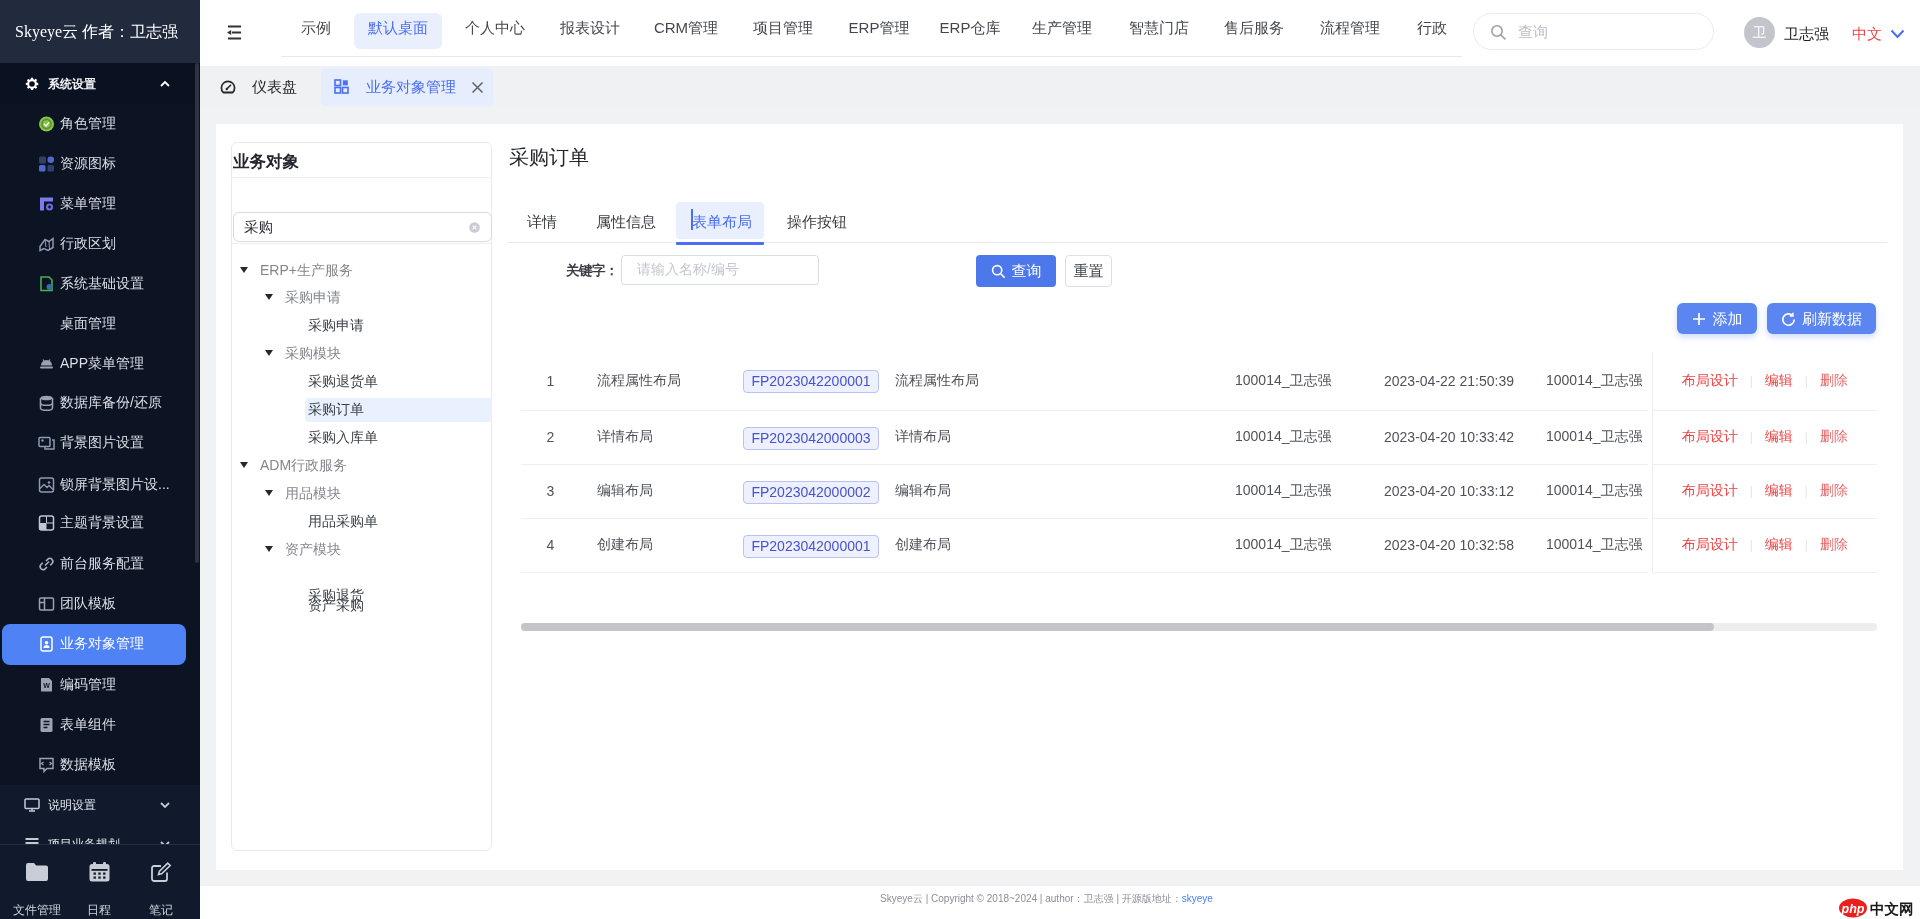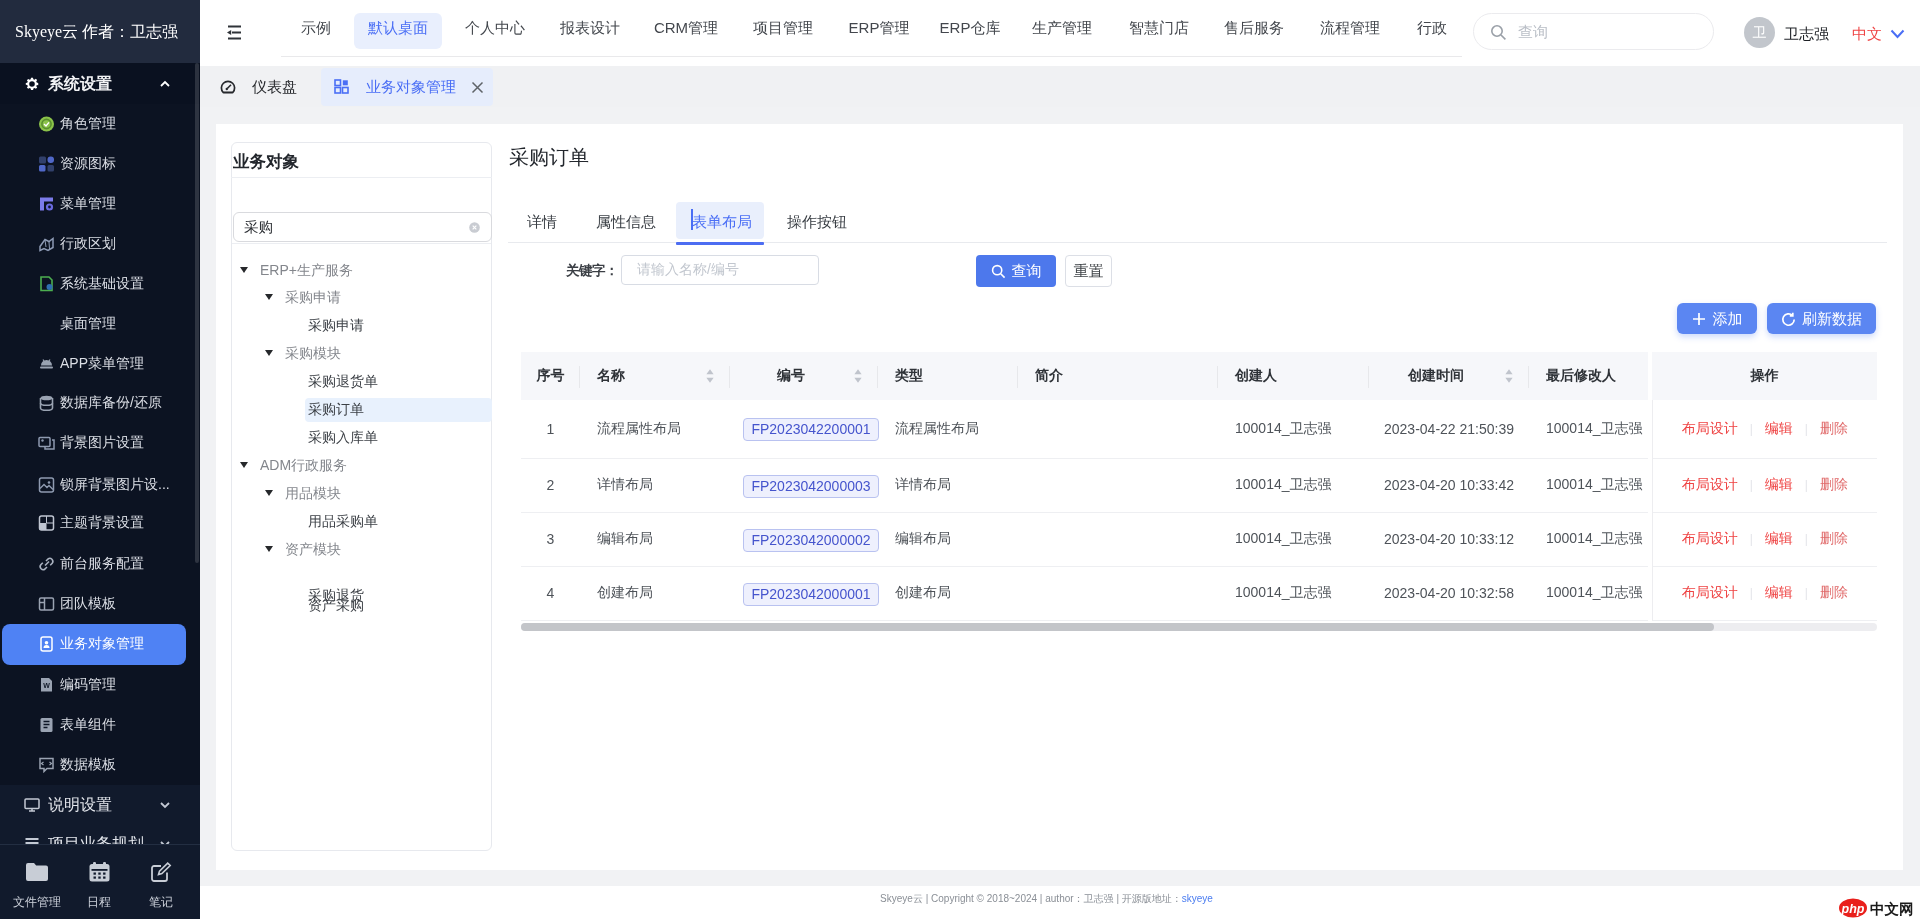--- a/index.html
+++ b/index.html
@@ -7,29 +7,29 @@
 body{position:relative;font-family:"Liberation Sans",sans-serif;background:#fff;color:#333;}
 
 #sidebar{position:absolute;left:0;top:0;width:200px;height:919px;background:#000000;overflow:hidden;}
 #sbhead{position:absolute;left:0;top:0;width:200px;height:63px;background:#222b3e;color:#fff;font-size:16px;font-family:"Liberation Serif",serif;font-weight:normal;line-height:63px;padding-left:15px;white-space:nowrap;}
 #sbgroup1{position:absolute;left:0;top:63px;width:200px;height:41px;background:#0a1120;}
 #sbsub{position:absolute;left:0;top:104px;width:200px;height:681px;background:#0c1322;}
 #sbrest{position:absolute;left:0;top:785px;width:200px;height:59px;background:#111a2c;}
 .sbitem{position:absolute;left:0;width:200px;height:40px;color:#dcdfe6;font-size:14px;}
 .sbitem .txt{position:absolute;left:60px;top:50%;transform:translateY(-50%);white-space:nowrap;}
 .sbitem .ic{position:absolute;left:38px;top:50%;transform:translateY(-50%);width:17px;height:17px;}
-.sbgrp{color:#f2f3f5;font-size:16px;font-weight:bold;}
+.sbgrp{color:#f2f3f5;font-size:12px;font-weight:bold;}
 .sbgrp .txt{left:48px;}
 .sbgrp .ic{left:24px;width:16px;height:16px;}
 .sbgrp .car{position:absolute;right:30px;top:50%;transform:translateY(-50%);width:10px;height:10px;}
 #sbactive{position:absolute;left:2px;top:624px;width:184px;height:41px;background:#4f82f4;border-radius:8px;}
 #sbdock{position:absolute;left:0;top:844px;width:200px;height:75px;background:#111a2c;border-top:1px solid #232e42;}
 .dock{position:absolute;top:0;width:66px;text-align:center;color:#ccd1da;font-size:12px;}
 .dock svg{margin-top:17px;}
-.dock .lb{margin-top:9px;}
+.dock .lb{margin-top:17px;}
 #sbscroll{position:absolute;right:1px;top:63px;width:4px;height:500px;background:rgba(255,255,255,0.14);border-radius:2px;}
 
 #topnav{position:absolute;left:200px;top:0;width:1720px;height:66px;background:#fff;}
 #navline{position:absolute;left:81px;top:56px;width:1181px;height:1px;background:#e9e9eb;}
 .nav{position:absolute;top:0;height:56px;line-height:56px;transform:translateX(-50%);font-size:15px;color:#43474d;white-space:nowrap;}
 .nav.act{color:#4a6ef5;}
 #navpill{position:absolute;left:154px;top:13px;width:88px;height:36px;background:#e9effd;border-radius:6px;}
 #collapse{position:absolute;left:27px;top:25px;}
 #searchpill{position:absolute;left:1273px;top:13px;width:241px;height:37px;border:1px solid #ebebee;border-radius:19px;background:#fff;}
 #searchpill .ph{position:absolute;left:44px;top:50%;transform:translateY(-50%);color:#b9bec6;font-size:15px;}
@@ -389,41 +389,20 @@
       <col style="width:148px;">
       <col style="width:140px;">
       <col style="width:200px;">
       <col style="width:151px;">
       <col style="width:160px;">
       <col style="width:119px;">
       <col style="width:4px;">
       <col style="width:225px;">
 </colgroup>
 <tbody>
-      <tr>
-<th class="dv" style="text-align:center;">序号</th>
-<th class="thw dv" style="text-align:left;padding-left:17px;">名称<svg class="asort" width="10" height="16" viewBox="0 0 11 17">
-            <path d="M5.5 1L9.5 6.5H1.5z" fill="#c0c4cc"></path>
-            <path d="M5.5 16L1.5 10.5H9.5z" fill="#c0c4cc"></path>
-          </svg></th>
-<th class="thw dv" style="text-align:center;padding-right:26px;">编号<svg class="asort" width="10" height="16" viewBox="0 0 11 17">
-            <path d="M5.5 1L9.5 6.5H1.5z" fill="#c0c4cc"></path>
-            <path d="M5.5 16L1.5 10.5H9.5z" fill="#c0c4cc"></path>
-          </svg></th>
-<th class="dv" style="text-align:left;padding-left:17px;">类型</th>
-<th class="dv" style="text-align:left;padding-left:17px;">简介</th>
-<th class="dv" style="text-align:left;padding-left:17px;">创建人</th>
-<th class="thw dv" style="text-align:center;padding-right:26px;">创建时间<svg class="asort" width="10" height="16" viewBox="0 0 11 17">
-            <path d="M5.5 1L9.5 6.5H1.5z" fill="#c0c4cc"></path>
-            <path d="M5.5 16L1.5 10.5H9.5z" fill="#c0c4cc"></path>
-          </svg></th>
-<th style="text-align:left;padding-left:17px;">最后修改人</th>
-<th class="gap"></th>
-<th style="text-align:center;">操作</th>
-</tr>
       <tr class="r" style="height:58px;">
 <td style="text-align:center;">1</td>
 <td style="padding-left:17px;">流程属性布局</td>
 <td style="text-align:center;"><span class="badge">FP2023042200001</span></td>
 <td style="padding-left:17px;">流程属性布局</td>
 <td></td>
 <td style="padding-left:17px;">100014_卫志强</td>
 <td style="text-align:center;">2023-04-22 21:50:39</td>
 <td style="padding-left:17px;">100014_卫志强</td>
 <td class="gap" style="border-bottom:none;"></td>

